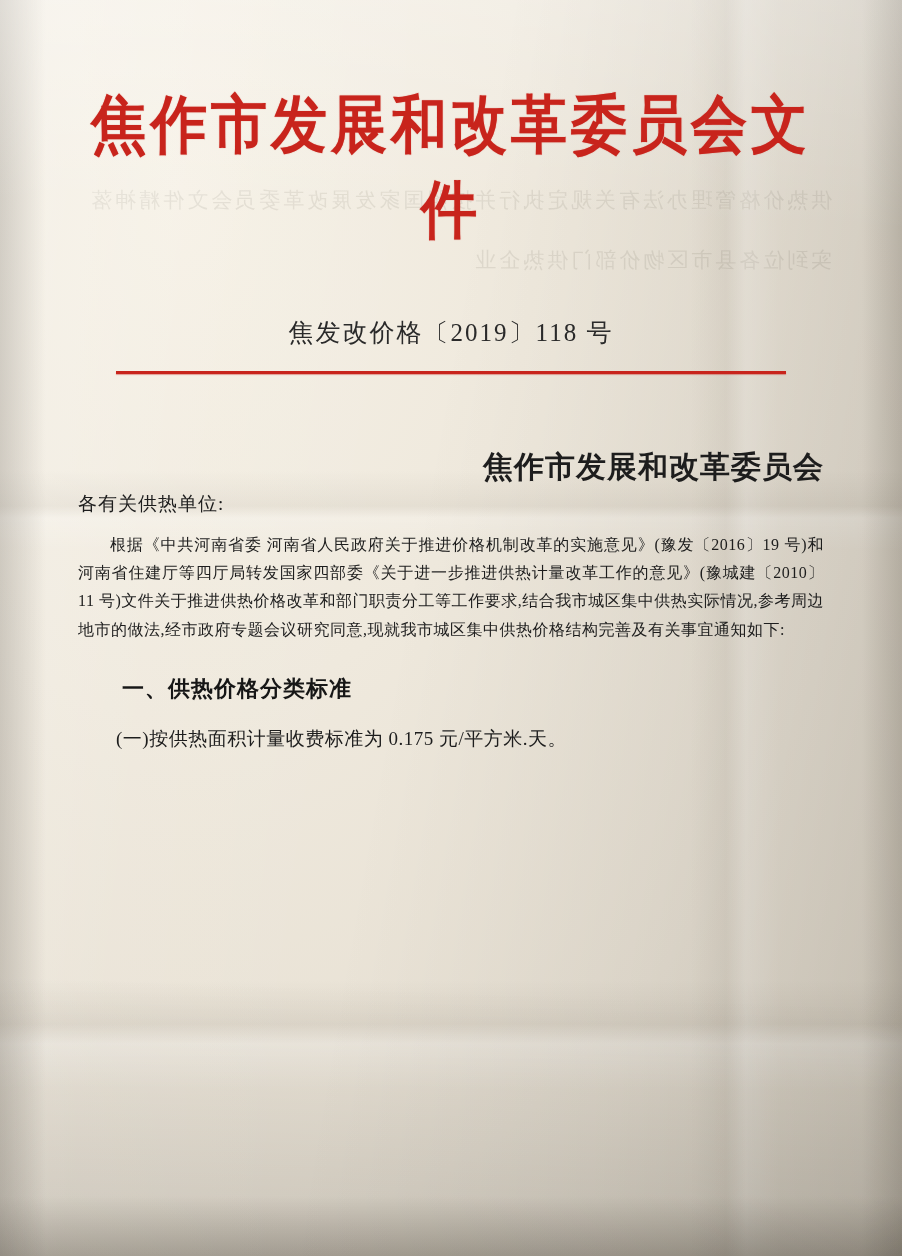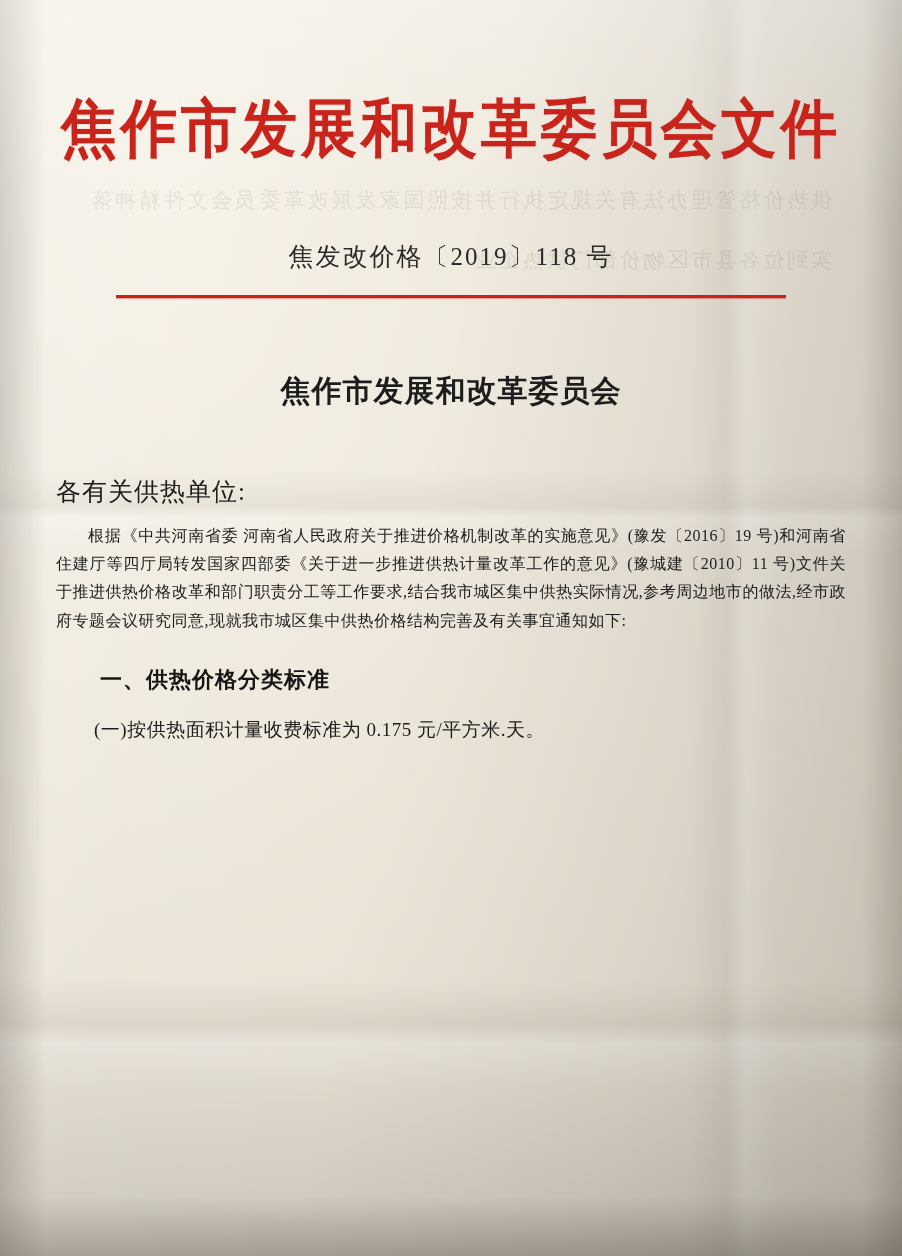--- a/index.html
+++ b/index.html
@@ -75,21 +75,21 @@
     transform: scaleX(-1);
     padding: 170px 70px;
     box-sizing: border-box;
     word-break: break-all;
     font-family: "Liberation Serif", serif;
   }
 
   .content {
     position: relative;
     z-index: 3;
-    padding: 0 56px;
+    padding: 0 78px;
     box-sizing: border-box;
   }
 
   .masthead {
     text-align: center;
     margin-top: 92px;
     color: #c8241c;
     font-size: 56px;
     font-weight: bold;
     letter-spacing: 4px;
@@ -108,32 +108,31 @@
 
   .redrule {
     margin: 22px auto 0 auto;
     height: 3px;
     width: 670px;
     background: #c8241c;
     box-shadow: 0 1px 1px rgba(200,36,28,0.4);
   }
 
   .title {
-    text-align: center;
+    text-align: right;
     margin-top: 70px;
     font-size: 30px;
     font-weight: bold;
     line-height: 1.55;
     color: #1d1d1d;
     letter-spacing: 1px;
   }
 
   .salutation {
-    margin-top: 60px;
-    font-size: 25px;
+    font-size: 19px;
     color: #1d1d1d;
     letter-spacing: 1px;
   }
 
   .body-para {
     margin-top: 14px;
     font-size: 16px;
     line-height: 1.78;
     color: #1d1d1d;
     text-align: justify;

